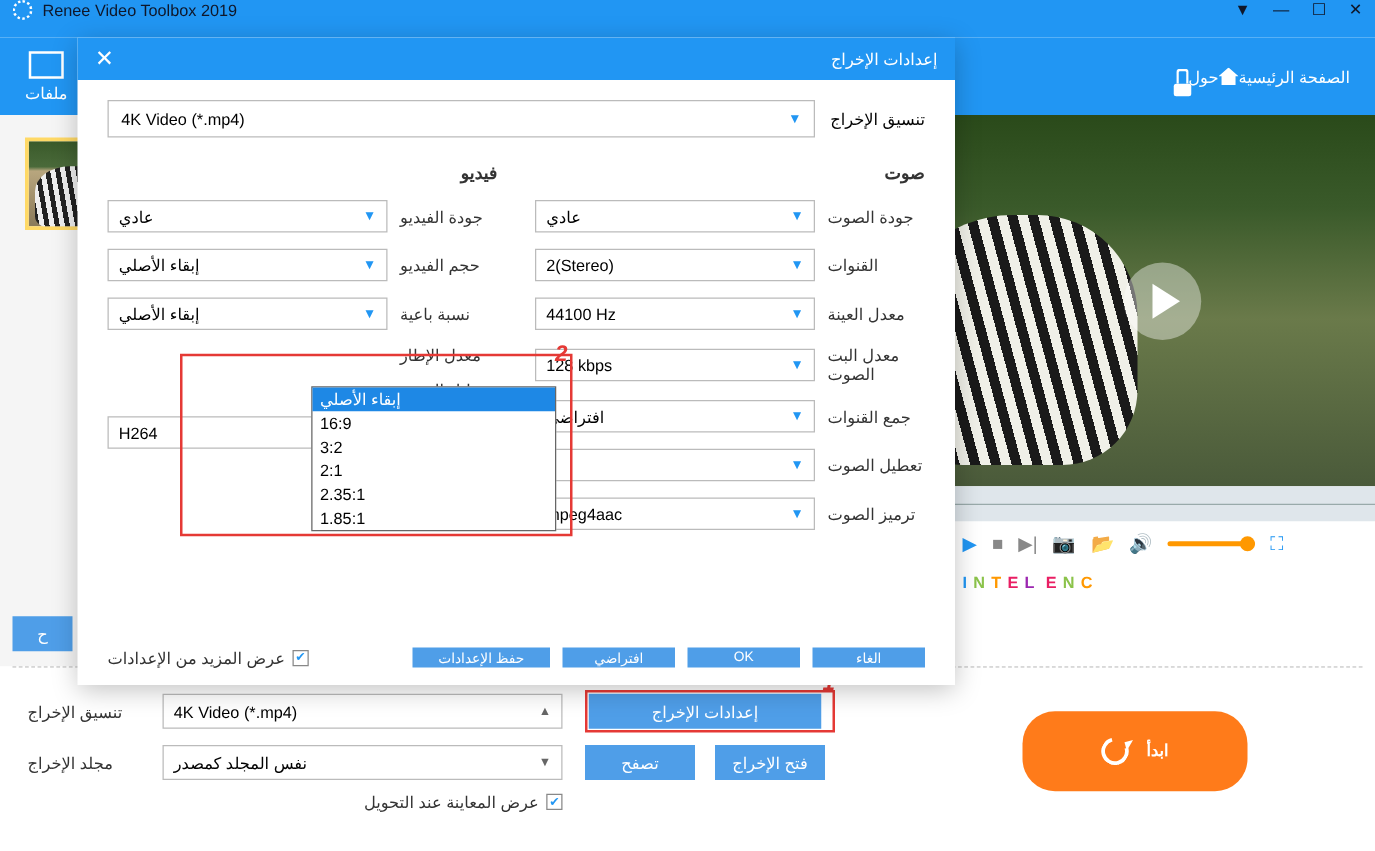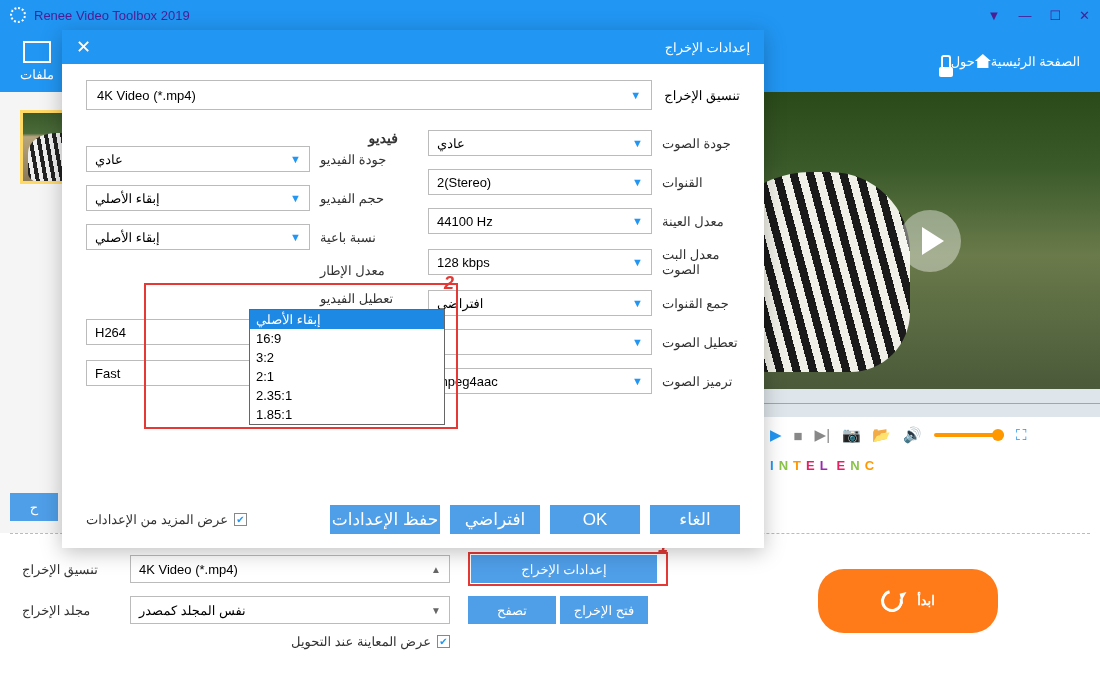--- a/index.html
+++ b/index.html
@@ -1,17 +1,17 @@
 <!DOCTYPE html>
 <html><head>
 <meta charset="utf-8">
 <style>
 *{box-sizing:border-box;margin:0;padding:0;font-family:Tahoma,Arial,sans-serif;font-size:13px}
 body{background:#fff;width:1100px;height:681px;overflow:hidden;direction:ltr}
-.titlebar{height:30px;background:#2196f3;color:#4c1d95;display:flex;align-items:center;padding:0 10px;justify-content:space-between}
+.titlebar{height:30px;background:#2196f3;color:#0f172a;display:flex;align-items:flex-start;padding:0 10px;justify-content:space-between}
 .titlebar-left{display:flex;align-items:center;gap:8px}
 .gear-ico{width:16px;height:16px;border-radius:50%;border:2px dotted #fff}
 .wincontrols{display:flex;gap:18px;font-size:16px}
 .toolbar{height:62px;background:#2196f3;display:flex;align-items:center;padding:0 20px;justify-content:space-between}
 .toolbar-left{display:flex;gap:30px}
 .tbtn{display:flex;flex-direction:column;align-items:center;color:#fff;font-size:12px;gap:4px}
 .tbtn-ico{width:28px;height:22px;border:2px solid #fff;position:relative}
 .toolbar-right{display:flex;color:#fff;align-items:center;font-size:13px}
 .home-ico{width:16px;height:14px;background:#fff;clip-path:polygon(50% 0,100% 50%,85% 50%,85% 100%,15% 100%,15% 50%,0 50%)}
 .lock-ico{width:10px;height:12px;border:2px solid #fff;border-radius:3px 3px 0 0;border-bottom:none;position:relative}
@@ -35,52 +35,52 @@
 .encbadge span{margin-left:4px}
 .enc-i{color:#2196f3}.enc-n{color:#8bc34a}.enc-t{color:#ff9800}.enc-e{color:#e91e63}.enc-l{color:#9c27b0}
 .dashline{border-top:1px dashed #bbb;margin:0 10px}
 .bottombar{padding:18px 22px;display:grid;grid-template-columns:1fr 340px;gap:12px 20px;align-items:center}
 .bottom-left{display:grid;grid-template-columns:90px 320px 200px;gap:10px 18px;align-items:center}
 .blabel{text-align:left;color:#333;direction:rtl}
 .bselect{border:1px solid #bbb;height:28px;display:flex;align-items:center;padding:0 8px;justify-content:space-between;background:#fff}
 .bselect .arr{color:#666;font-size:10px}
 .bbtn{height:28px;background:#4f9ee8;color:#fff;display:flex;align-items:center;justify-content:center;border:none;font-size:13px}
 .bbtn.half{width:88px}
-.btnpair{display:flex;gap:4px}
+.btnpair{display:flex;gap:16px}
 .redbox1{border:2px solid #e53935;padding:1px;position:relative}
 .rednum{position:absolute;color:#e53935;font-weight:bold;font-size:18px;font-style:italic;top:-18px;right:-2px}
 .chkrow{display:flex;align-items:center;gap:6px;font-size:12px;color:#333;direction:rtl}
 .chkbox{width:13px;height:13px;border:1px solid #888;display:inline-flex;align-items:center;justify-content:center;font-size:10px;color:#2196f3}
 .startbtn{width:180px;height:64px;background:#ff7b1a;border-radius:26px;color:#fff;display:flex;align-items:center;justify-content:center;gap:14px;font-size:22px;font-weight:700}
 .refresh-ico{width:22px;height:22px;border:3px solid #fff;border-radius:50%;border-top-color:transparent;position:relative;transform:rotate(30deg)}
 .refresh-ico::before,.refresh-ico::after{content:"";position:absolute;width:0;height:0;border:5px solid transparent}
 .refresh-ico::before{border-right-color:#fff;top:-7px;left:6px}
 
 
 .modal{position:absolute;left:62px;top:30px;width:702px;height:518px;background:#fff;box-shadow:0 4px 20px rgba(0,0,0,0.25);z-index:100}
 .modal-title{height:34px;background:#2196f3;color:#fff;display:flex;align-items:center;justify-content:space-between;padding:0 14px;direction:rtl;font-size:14px}
 .modal-close{font-size:18px;cursor:pointer}
 .modal-body{padding:16px 24px}
 .outfmt-row{display:flex;align-items:center;gap:12px;margin-bottom:20px;direction:rtl}
 .outfmt-sel{flex:1;height:30px;border:1px solid #bbb;display:flex;align-items:center;justify-content:space-between;padding:0 10px;direction:ltr}
 .darr{color:#2196f3;font-size:11px}
 .cols{display:flex;gap:30px}
 .col{flex:1}
-.colh{font-weight:bold;color:#333;direction:rtl;font-size:14px}
+.colh{font-weight:bold;color:#333;margin-bottom:14px;direction:rtl;font-size:14px}
 .frow{display:flex;align-items:center;margin-bottom:13px;gap:10px;direction:rtl}
 .flabel{width:78px;text-align:left;color:#333;font-size:13px}
 .fsel{flex:1;height:26px;border:1px solid #bbb;display:flex;align-items:center;justify-content:space-between;padding:0 8px;direction:ltr;font-size:13px;background:#fff}
 .redbox2{position:absolute;border:2px solid #e53935;left:82px;top:253px;width:314px;height:146px;pointer-events:none}
 .rednum2{position:absolute;color:#e53935;font-weight:bold;font-size:18px;font-style:italic;top:243px;left:382px}
 .dropdown{position:absolute;left:187px;top:279px;width:196px;border:1px solid #666;background:#fff;z-index:5}
 .dd-item{padding:2px 6px;font-size:13px;direction:ltr}
 .dd-item.sel{background:#1e88e5;color:#fff;direction:rtl;text-align:left}
 .modal-foot{position:absolute;bottom:14px;left:24px;right:24px;display:flex;align-items:center;gap:10px}
 .mf-chk{display:flex;align-items:center;gap:6px;direction:rtl;font-size:12px;color:#333;margin-right:auto}
-.mf-btn{width:90px;height:29px;background:#4f9ee8;color:#fff;border:none;display:flex;align-items:center;justify-content:center;font-size:17px}
+.mf-btn{width:90px;height:16px;background:#4f9ee8;color:#fff;border:none;display:flex;align-items:center;justify-content:center;font-size:11px}
 .mf-btn.wide{width:110px}
 </style>
 </head>
 <body>
 
 <div class="titlebar">
   <div class="titlebar-left">
     <div class="gear-ico"></div>
     <span>Renee Video Toolbox 2019</span>
   </div>
@@ -239,27 +239,24 @@
           </div>
         <div class="frow">
             <div class="flabel">ترميز الفيديو</div>
             <div class="fsel">
               <span>H264</span>
               <span class="darr">▼</span>
             </div>
           </div>
         <div class="frow">
             <div class="flabel">H264 إعدادات</div>
-            <div class="fsel">
-              <span>Fast</span>
-              <span class="darr">▼</span>
-            </div>
           </div>
       </div>
       <div class="col">
+        <div class="colh">صوت</div>
         <div class="frow">
             <div class="flabel">جودة الصوت</div>
             <div class="fsel">
               <span style="direction:rtl">عادي</span>
               <span class="darr">▼</span>
             </div>
           </div>
         <div class="frow">
             <div class="flabel">القنوات</div>
             <div class="fsel">

